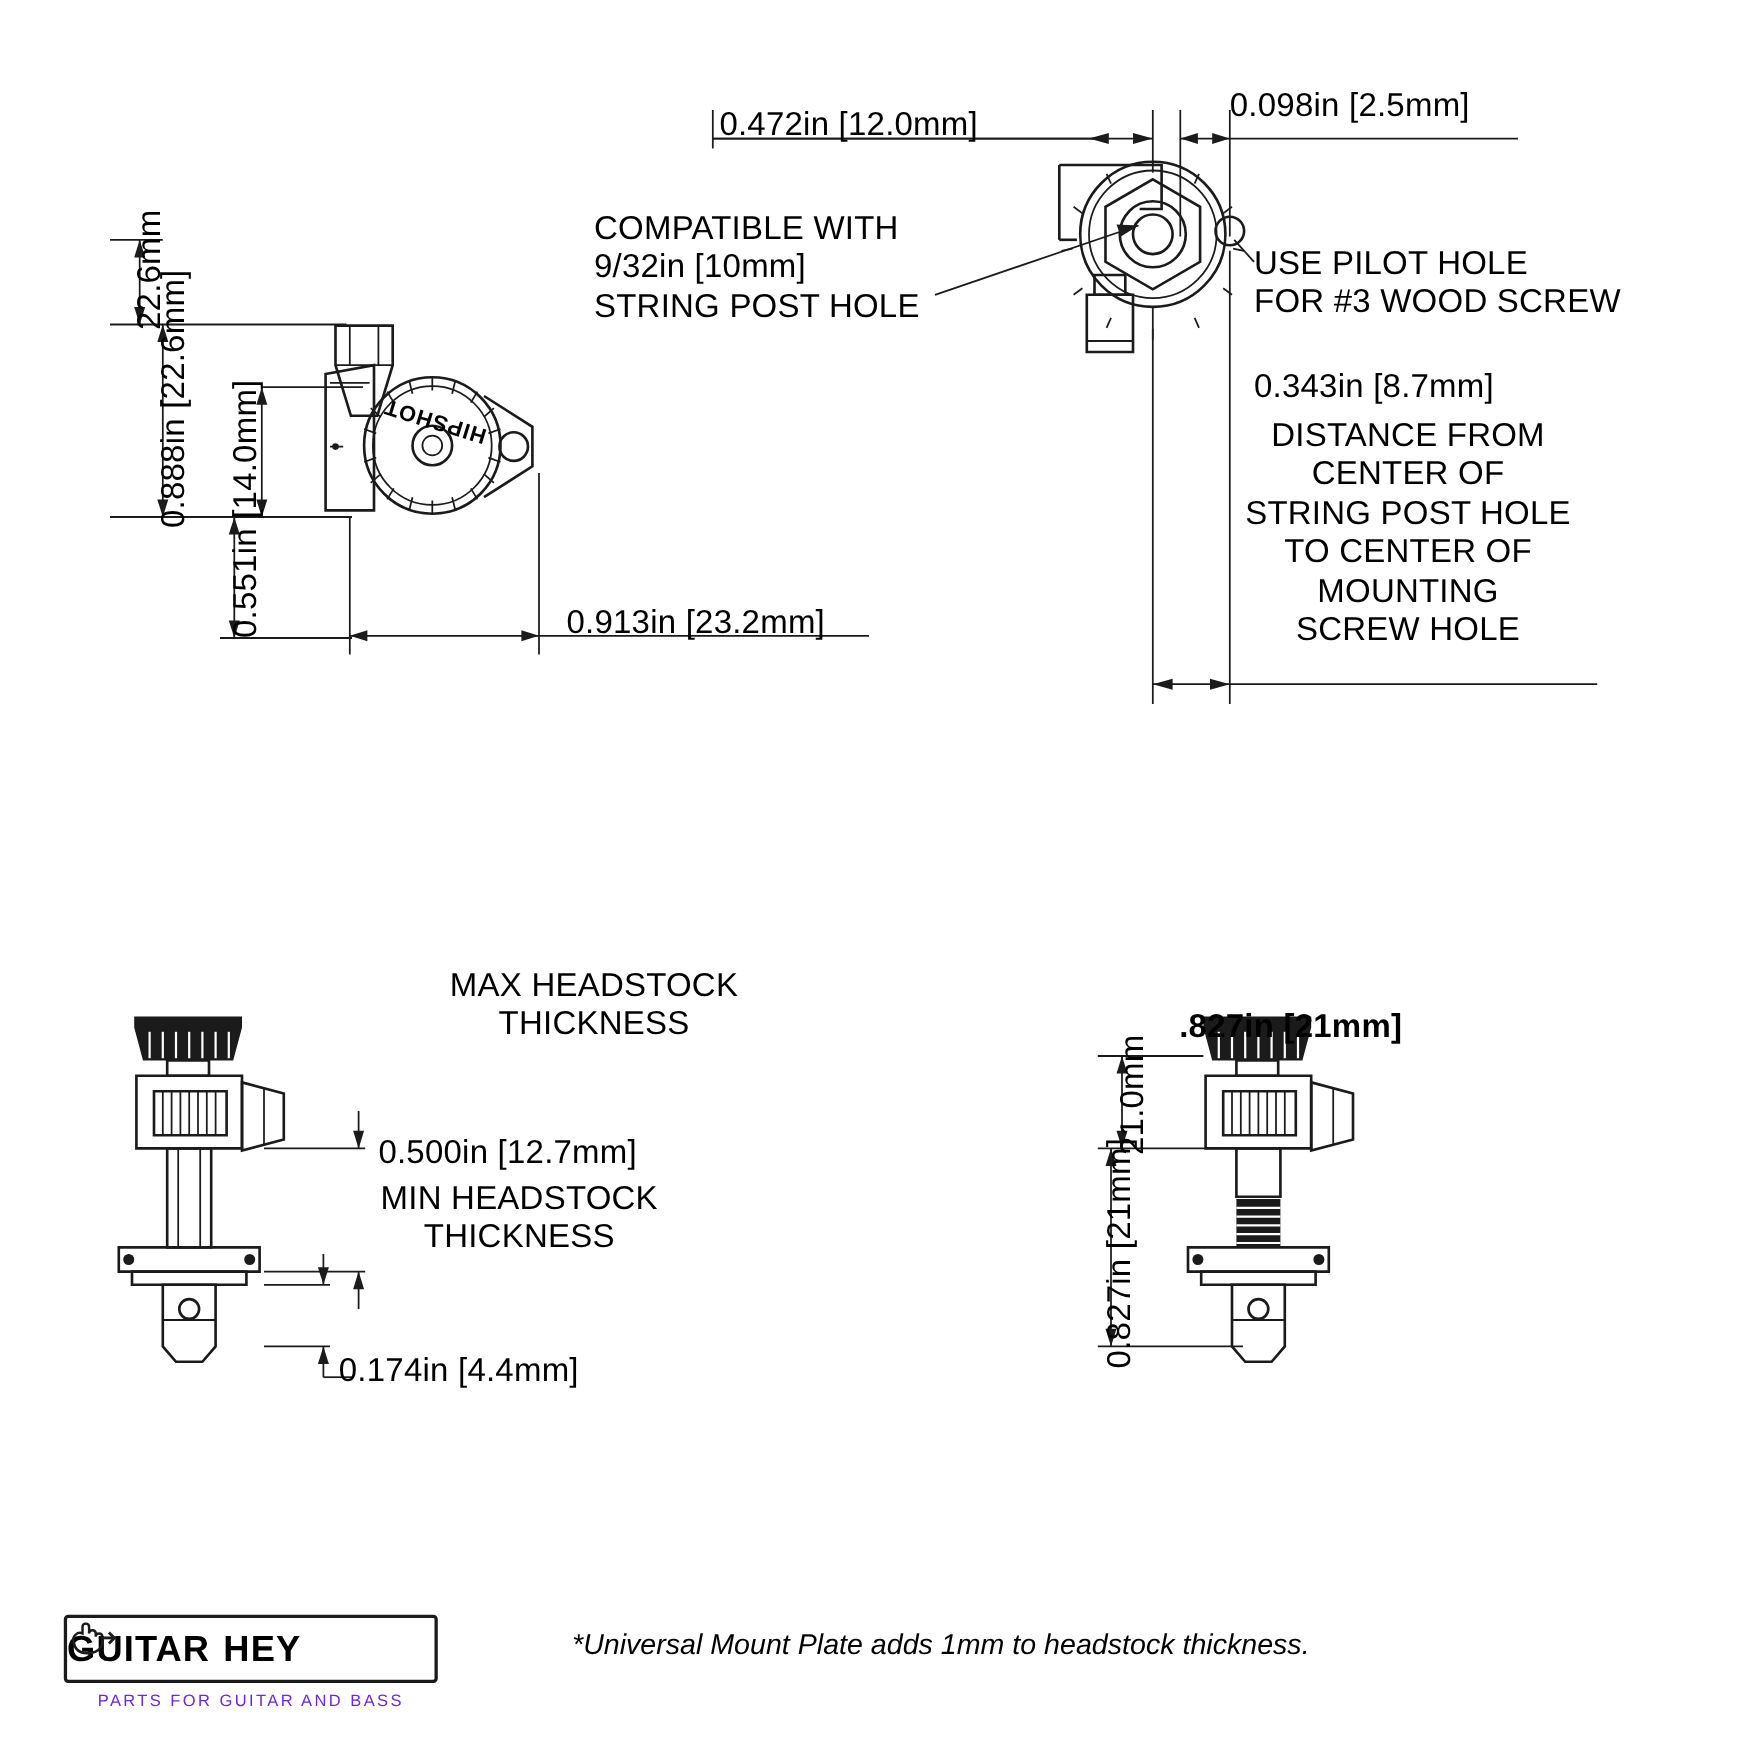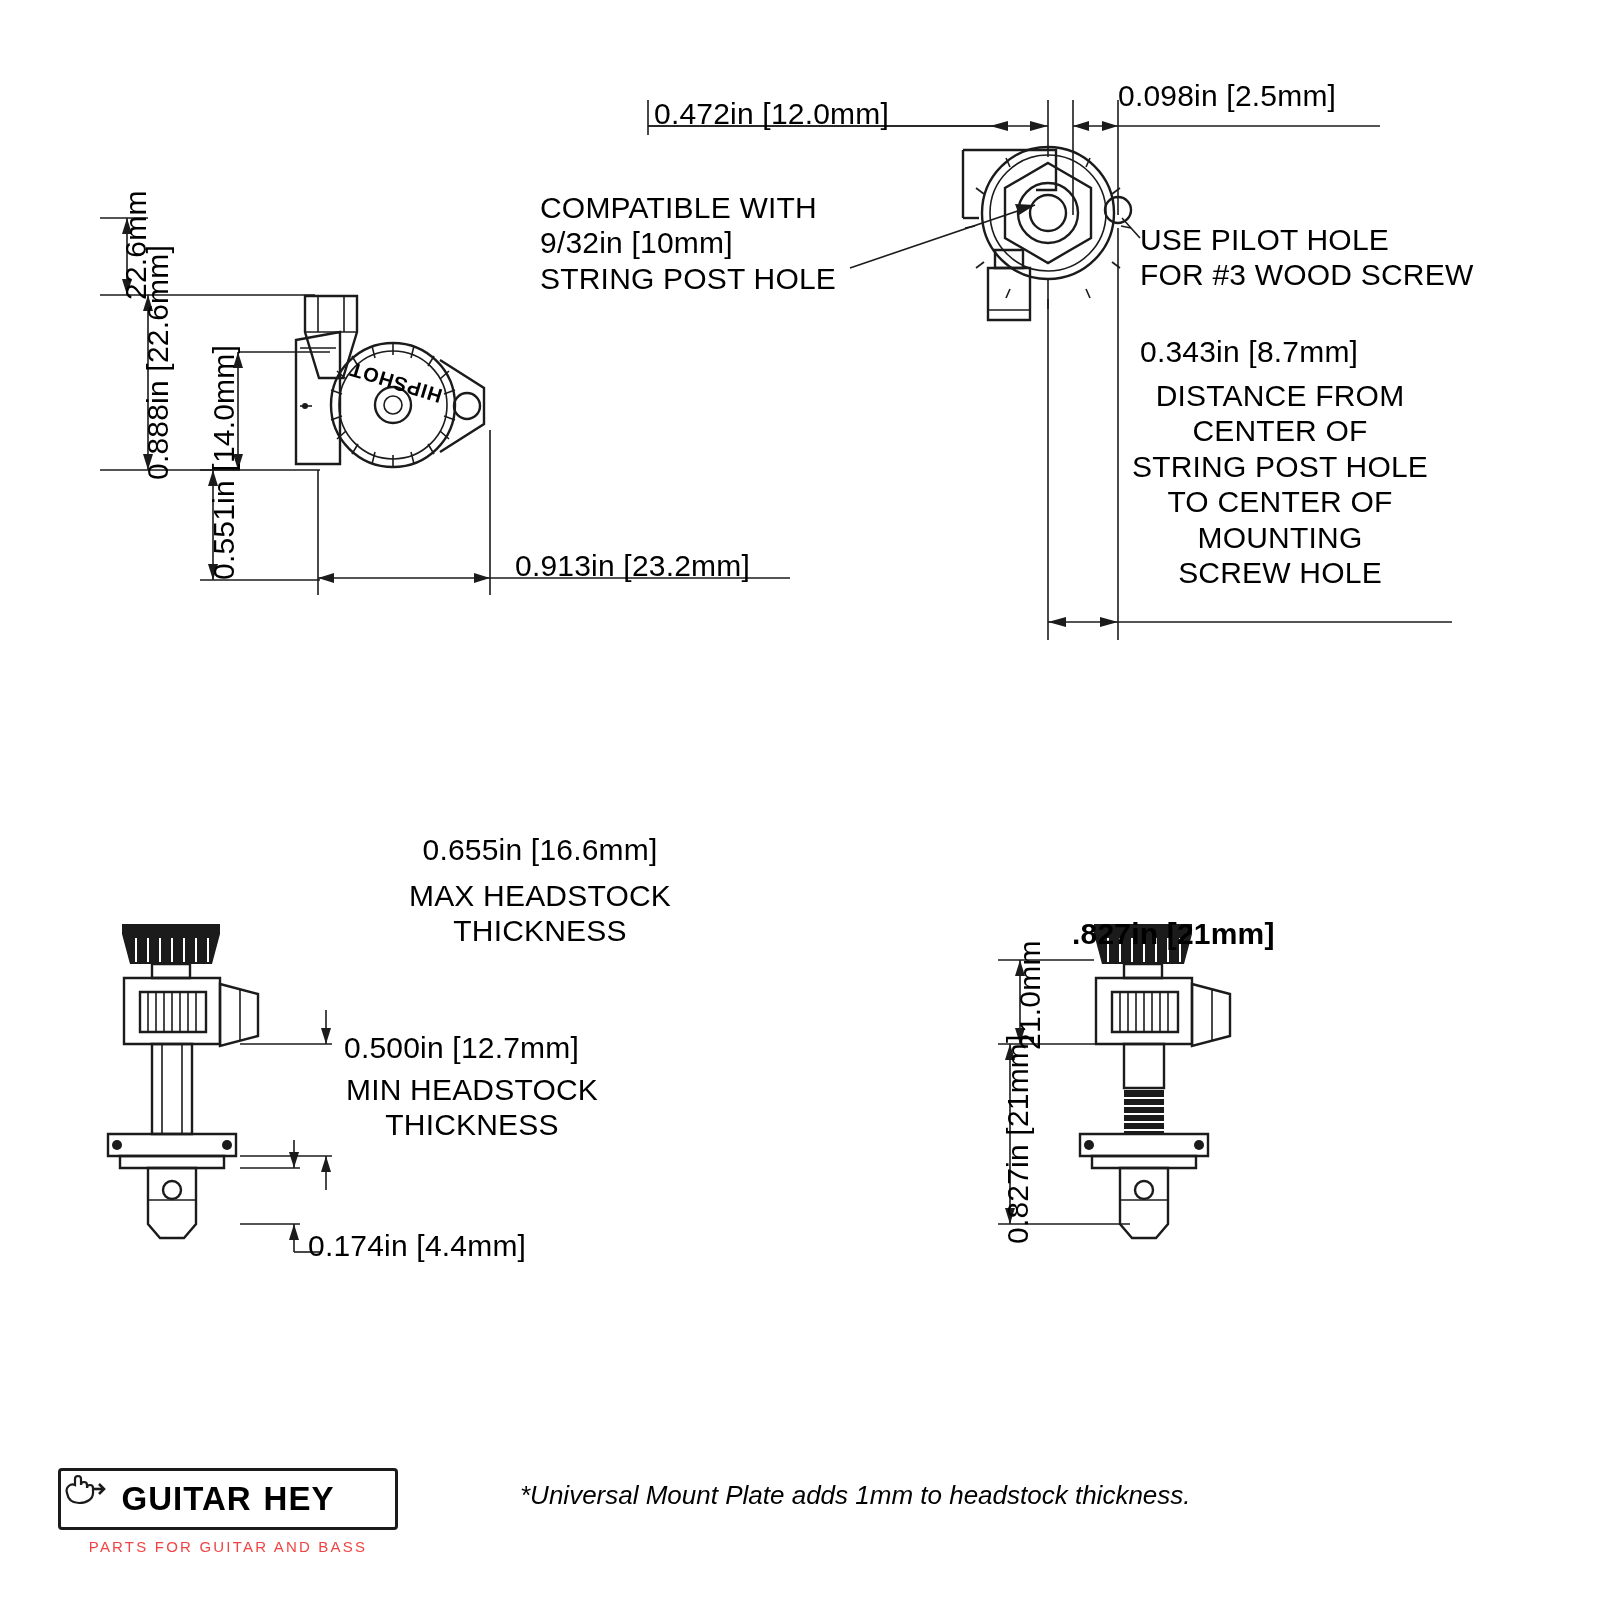--- a/index.html
+++ b/index.html
@@ -35,37 +35,37 @@
   .ln-part { stroke: #1b1b1b; stroke-width: 2.4; fill: none; }
   .fill-dark { fill: #1b1b1b; }
   .fill-none { fill: none; }
   
   .logo-box {
     position: absolute;
     left: 58px; top: 1468px;
     width: 340px; height: 62px;
     border: 3px solid #1b1b1b;
     border-radius: 4px;
-    display: flex; align-items: center; justify-content: center;
+    display: flex; align-items: center; 
   }
   .logo-text {
     font-family: "Liberation Sans", sans-serif;
     font-weight: bold;
     font-size: 33px;
     letter-spacing: 1px;
     display: flex; align-items: center; gap: 6px;
   }
   .logo-sub {
     position: absolute;
     left: 58px; top: 1538px;
     width: 340px;
     text-align: center;
     font-size: 15px;
     letter-spacing: 2.2px;
-    color: #ef4444;
+    color: #6d28d9;
   }
   .footnote {
     position: absolute;
     left: 520px; top: 1480px;
     font-size: 26px;
     font-style: italic;
   }
 </style>
 </head>
 <body>
@@ -350,21 +350,20 @@
 
   <div class="txt t-dim" style="left:1140px; top:334px;">0.343in [8.7mm]</div>
 
   <div class="txt t-note center" style="left:1110px; top:378px; width:340px;">DISTANCE FROM
 CENTER OF
 STRING POST HOLE
 TO CENTER OF
 MOUNTING
 SCREW HOLE</div>
 
-  <div class="txt t-dim center" style="left:390px; top:832px; width:300px;">0.655in [16.6mm]</div>
 
   <div class="txt t-note center" style="left:380px; top:878px; width:320px;">MAX HEADSTOCK
 THICKNESS</div>
 
   <div class="txt t-dim" style="left:344px; top:1030px;">0.500in [12.7mm]</div>
 
   <div class="txt t-note center" style="left:344px; top:1072px; width:256px;">MIN HEADSTOCK
 THICKNESS</div>
 
   <div class="txt t-dim" style="left:308px; top:1228px;">0.174in [4.4mm]</div>

